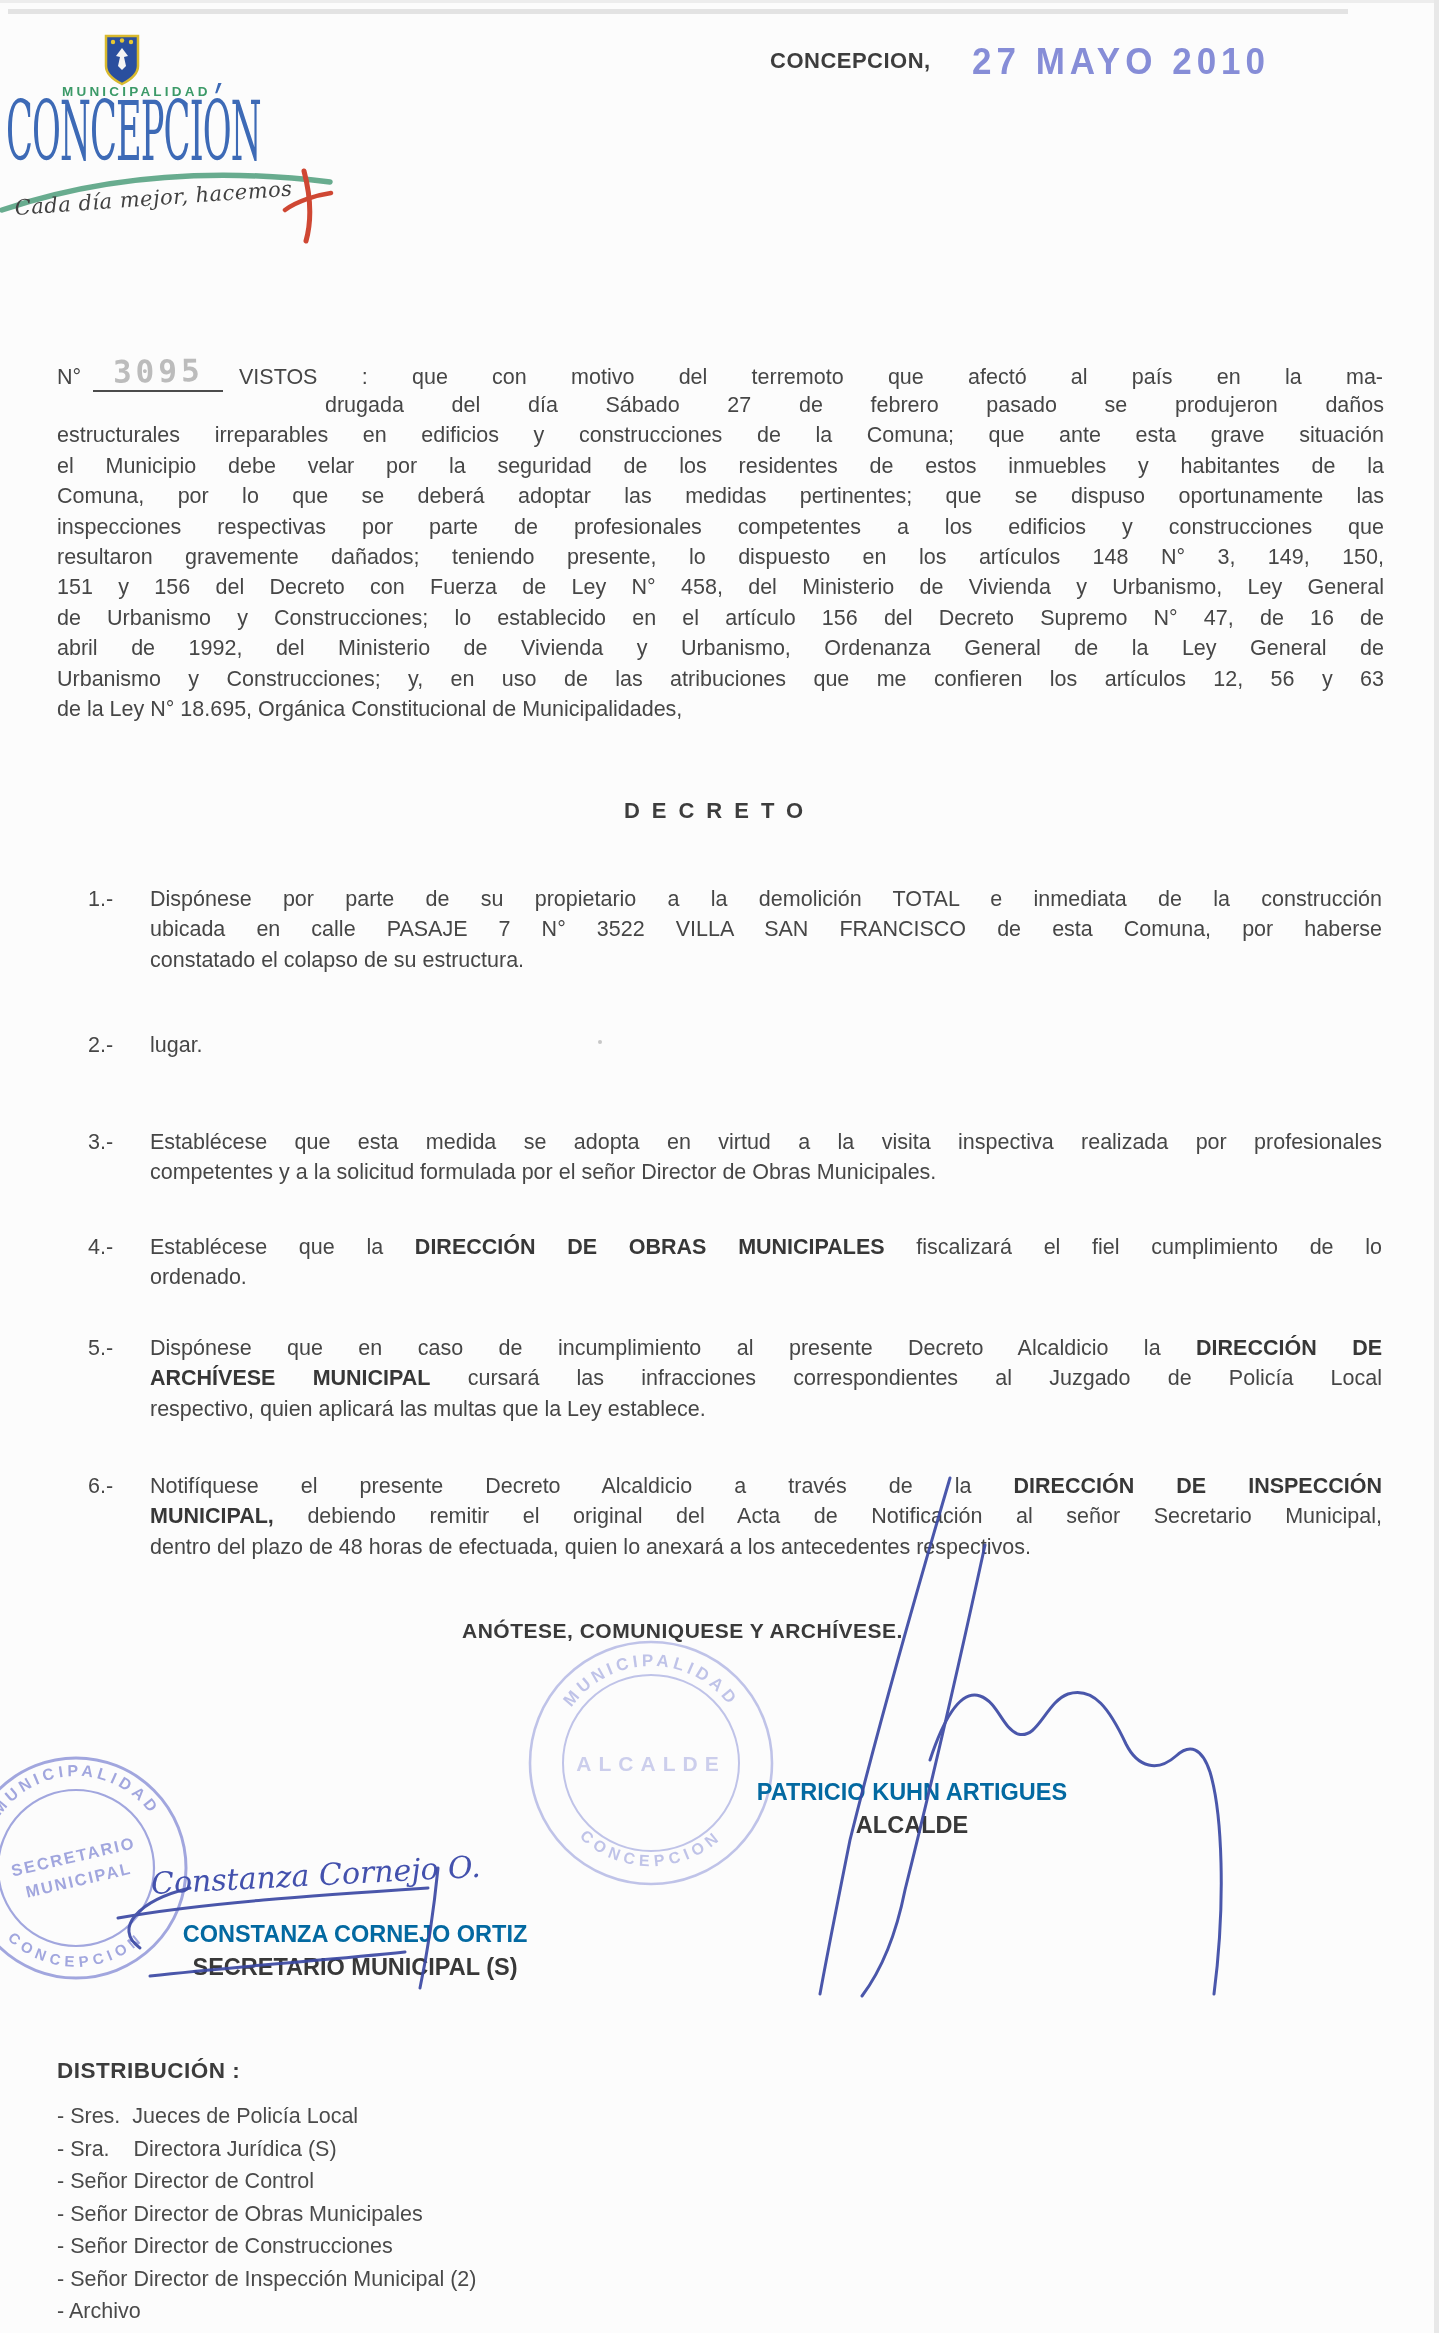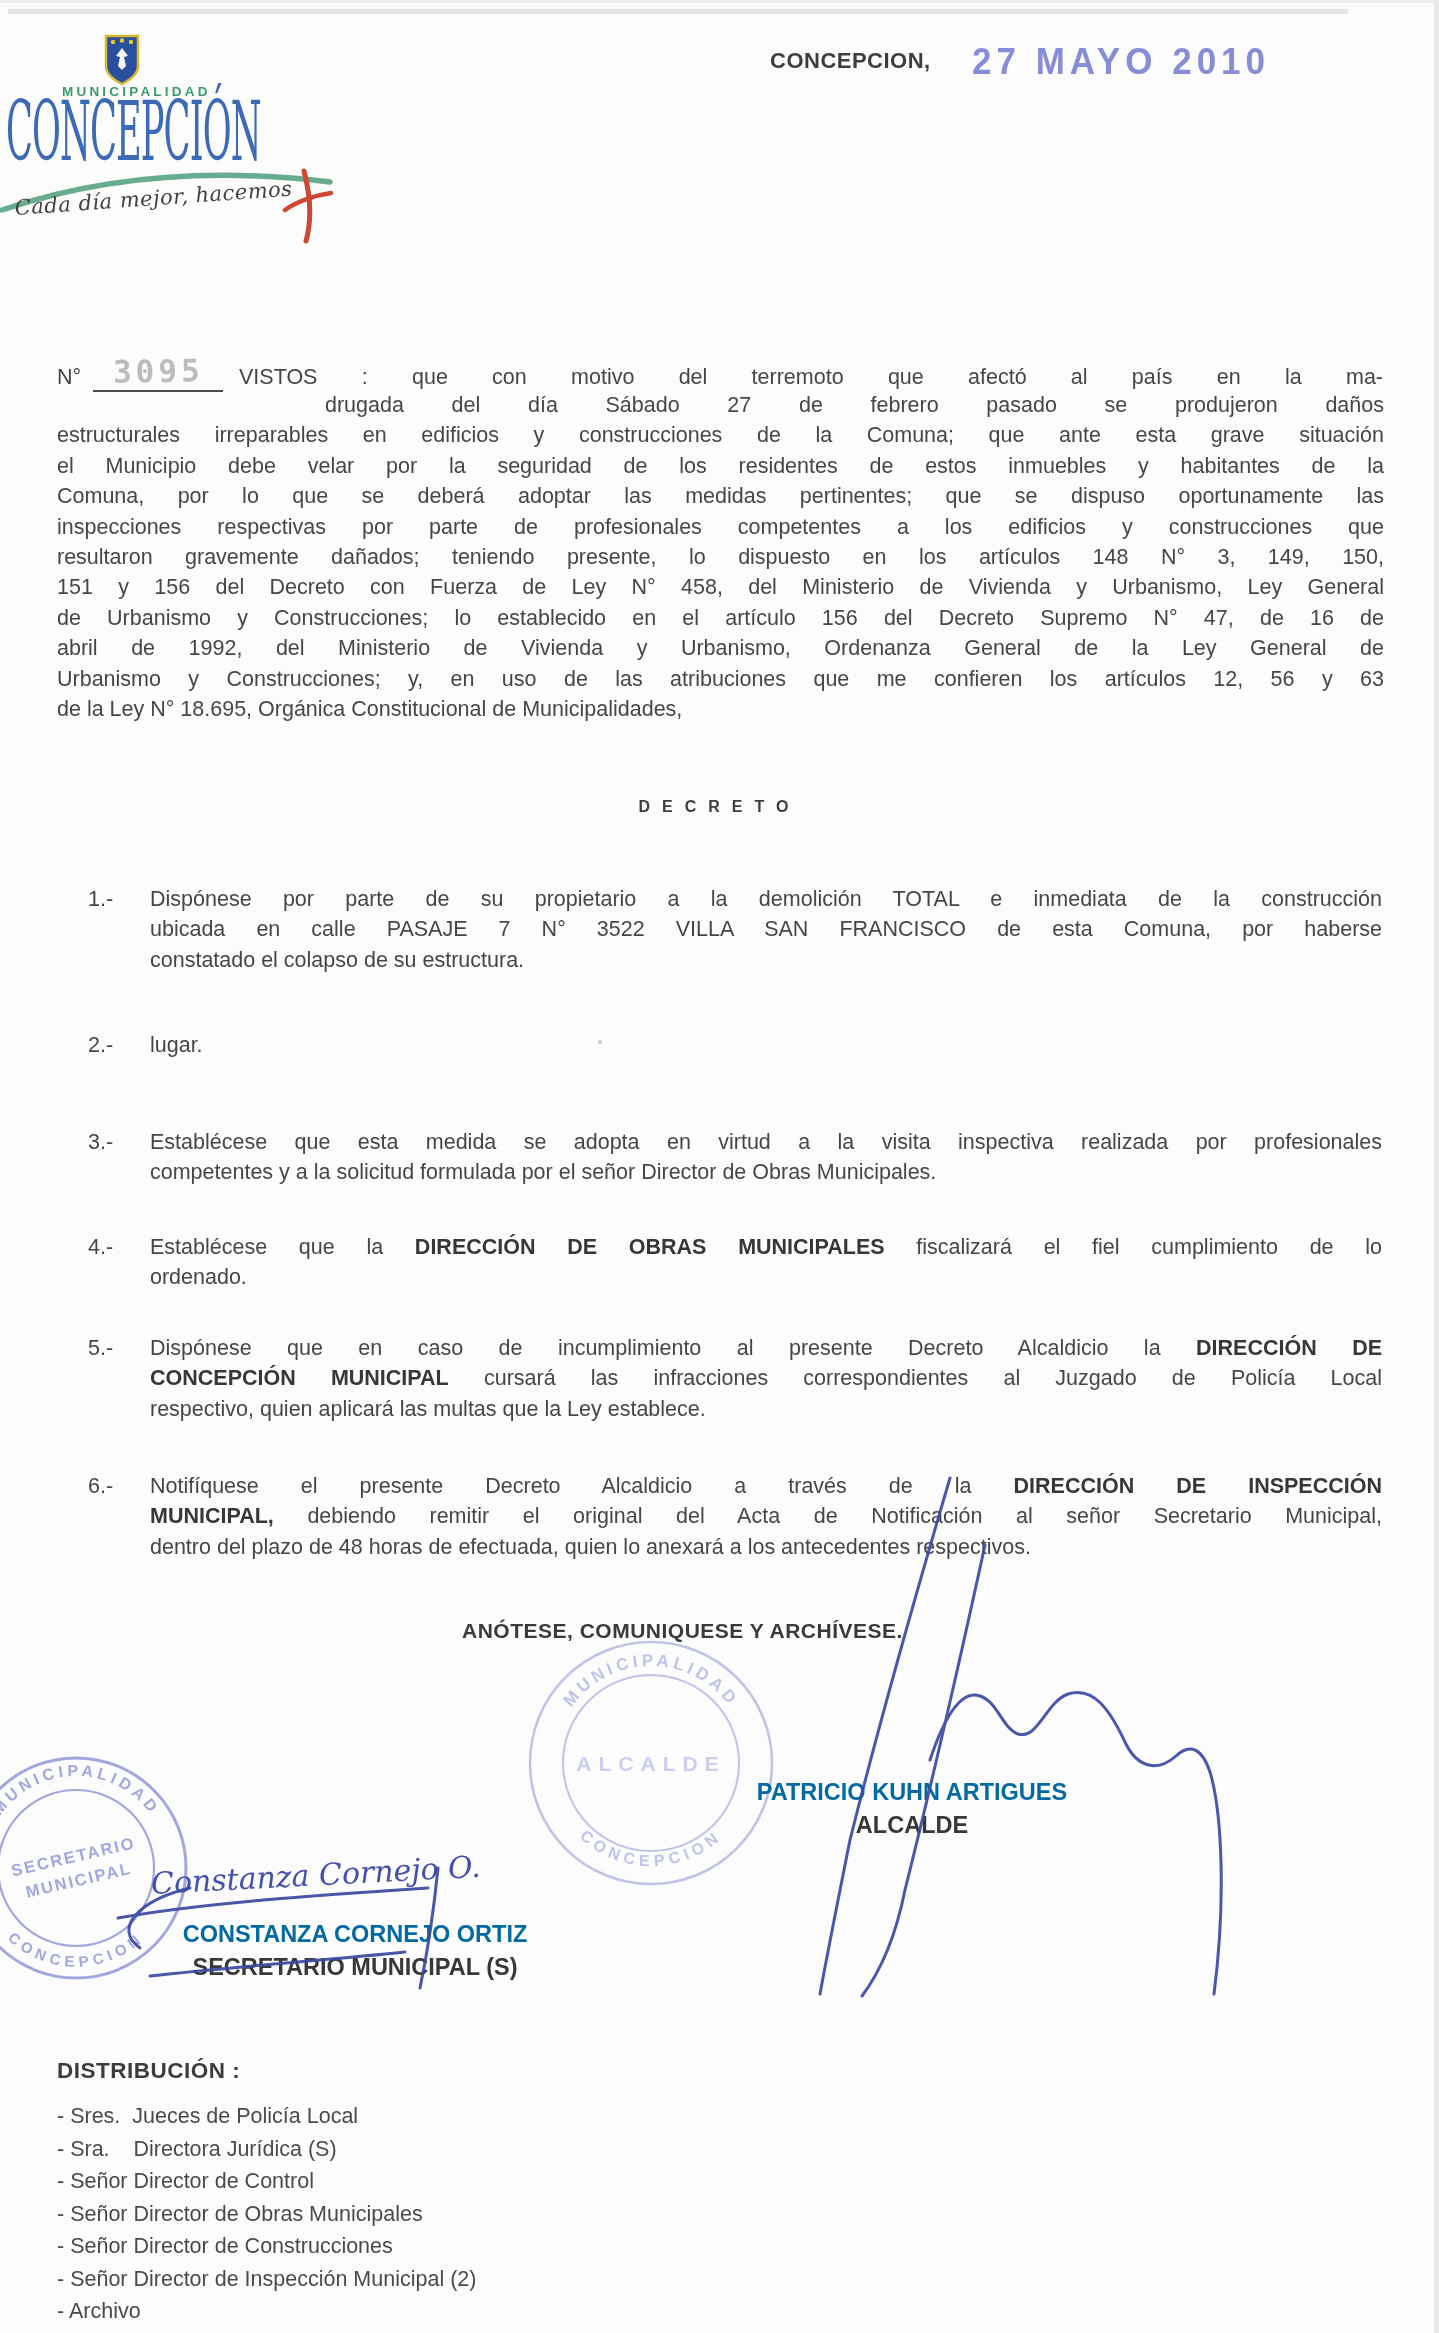--- a/index.html
+++ b/index.html
@@ -43,21 +43,21 @@
            line-height:30px;font-weight:bold;letter-spacing:4px;color:#bcbcbc;
            transform:rotate(-1deg);}
   .vistos-first{flex:1;margin-left:16px;text-align:justify;text-align-last:justify;}
 
   .vistos{position:absolute;left:57px;top:390px;width:1327px;z-index:2;}
   .vistos .line{text-align:justify;text-align-last:justify;}
   .vistos .line:first-child{padding-left:268px;}
   .vistos .line:last-child{text-align-last:left;}
 
   .decreto-heading{position:absolute;left:0;top:798px;width:100%;text-align:center;
-                   font-size:16px;font-weight:bold;letter-spacing:12px;color:#3d3d3d;z-index:2;}
+                   font-size:22px;font-weight:bold;letter-spacing:12px;color:#3d3d3d;z-index:2;}
 
   .decree-item{position:absolute;left:88px;right:57px;display:flex;z-index:2;}
   .item-num{width:62px;flex:none;}
   .item-lines{flex:1;}
   .item-lines .line{text-align:justify;text-align-last:justify;}
   .item-lines .line:last-child{text-align-last:left;}
 
   .closing{position:absolute;left:462px;top:1619px;font-size:21px;font-weight:bold;
            letter-spacing:.5px;color:#3a3a3a;z-index:2;white-space:nowrap;}
 
@@ -163,21 +163,21 @@
     <div class="item-num">4.-</div>
     <div class="item-lines">
         <div class="line"><span>Establécese que la </span><b>DIRECCIÓN DE OBRAS MUNICIPALES</b><span> fiscalizará el fiel cumplimiento de lo</span></div>
         <div class="line">ordenado.</div>
       </div>
   </div>
   <div class="decree-item body-txt" style="top:1333px">
     <div class="item-num">5.-</div>
     <div class="item-lines">
         <div class="line"><span>Dispónese que en caso de incumplimiento al presente Decreto Alcaldicio la </span><b>DIRECCIÓN DE</b></div>
-        <div class="line"><b>CONCEPCIÓN MUNICIPAL</b><span> cursará las infracciones correspondientes al Juzgado de Policía Local</span></div>
+        <div class="line"><b>ARCHÍVESE MUNICIPAL</b><span> cursará las infracciones correspondientes al Juzgado de Policía Local</span></div>
         <div class="line">respectivo, quien aplicará las multas que la Ley establece.</div>
       </div>
   </div>
   <div class="decree-item body-txt" style="top:1471px">
     <div class="item-num">6.-</div>
     <div class="item-lines">
         <div class="line"><span>Notifíquese el presente Decreto Alcaldicio a través de la </span><b>DIRECCIÓN DE INSPECCIÓN</b></div>
         <div class="line"><b>MUNICIPAL,</b><span> debiendo remitir el original del Acta de Notificación al señor Secretario Municipal,</span></div>
         <div class="line">dentro del plazo de 48 horas de efectuada, quien lo anexará a los antecedentes respectivos.</div>
       </div>

